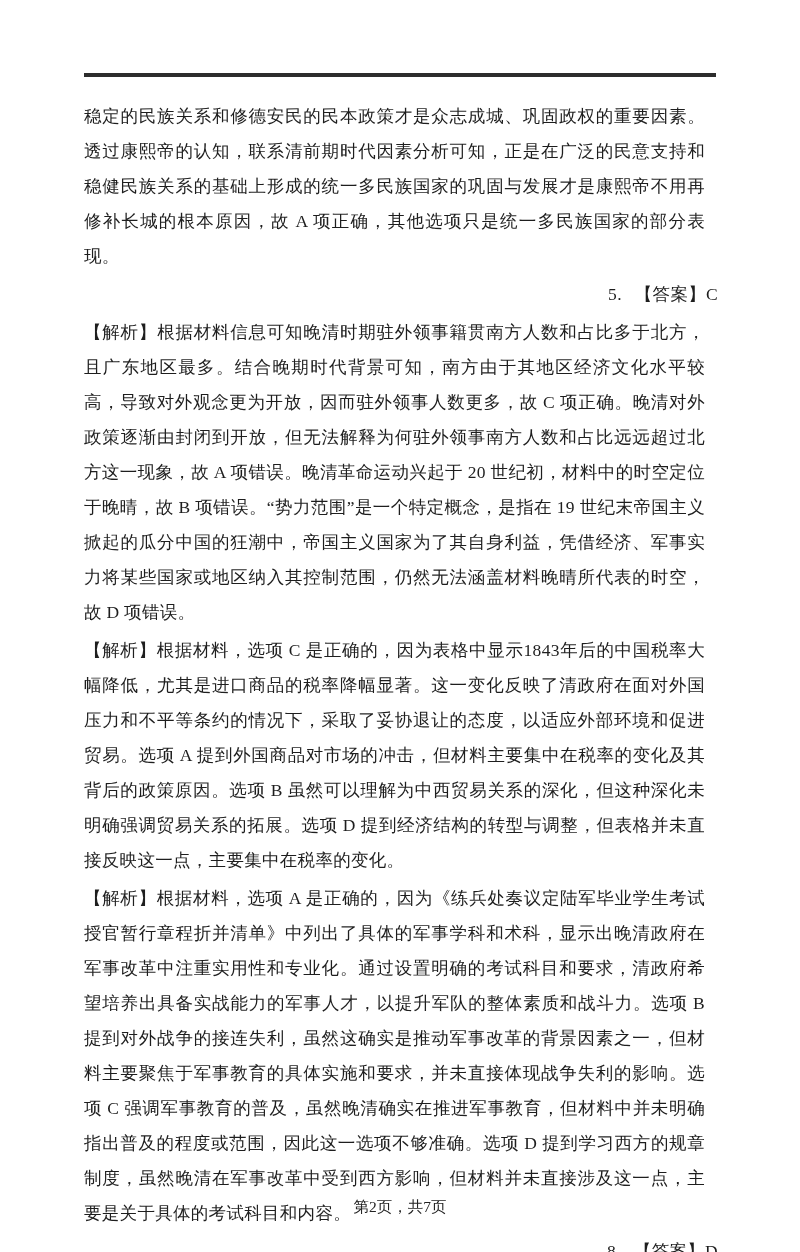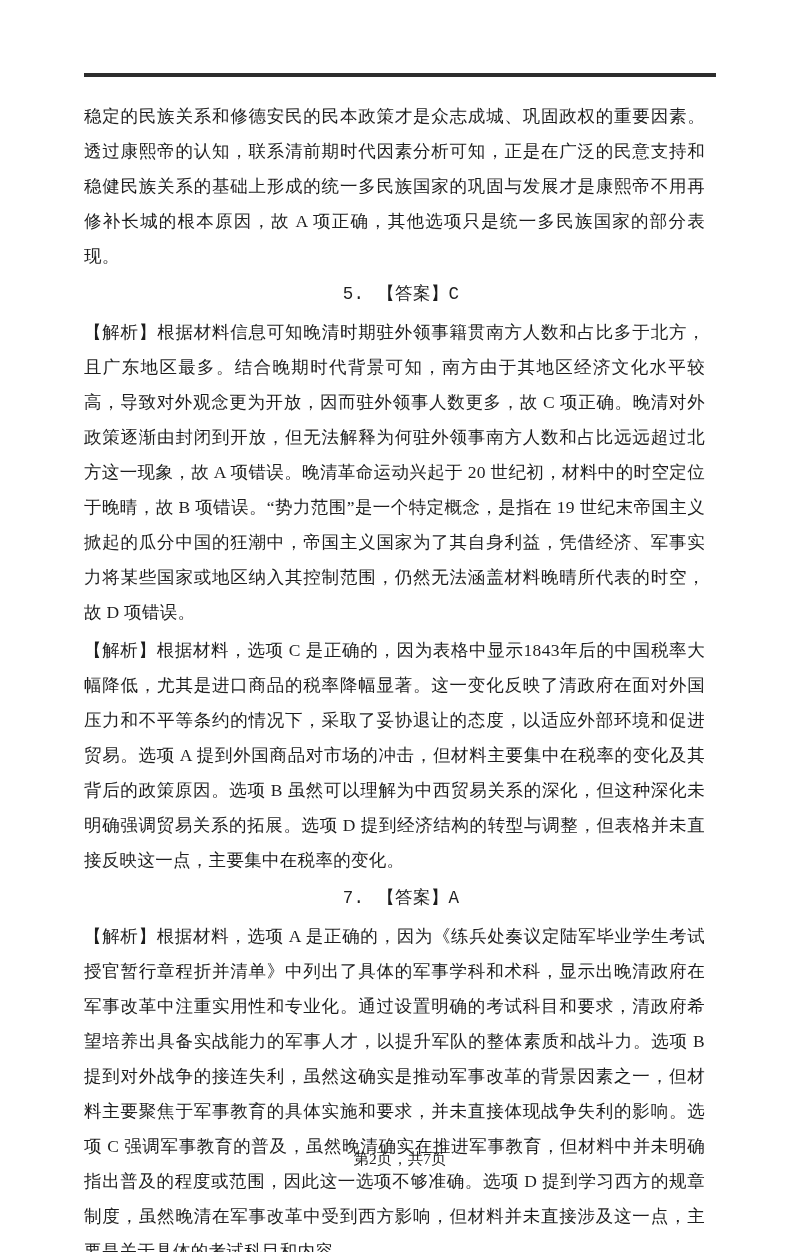--- a/index.html
+++ b/index.html
@@ -30,30 +30,29 @@
     line-height: 35px;
     letter-spacing: 0.3px;
   }
   .para {
     margin: 0 13px 3px 0;
     text-align: justify;
     text-justify: inter-ideograph;
   }
   .item-heading {
     margin: 0 0 3px 0;
-    text-align: center;
+    text-align: right;
     white-space: nowrap;
-    font-family: Liberation Mono, monospace;
   }
   .q-num { margin-right: 13px; }
   .q-num.tight { margin-right: 2px; }
   .footer {
     position: absolute;
     left: 0;
-    top: 1148px;
+    top: 1196px;
     width: 100%;
     text-align: center;
     font-size: 15.5px;
     line-height: 22px;
     color: #222222;
   }
 </style>
 </head>
 <body>
 
@@ -68,21 +67,20 @@
     <section>
       <p class="item-heading"><span class="q-num">5.</span><span>【答案】</span><span>C</span></p>
       <p class="para"><span>【解析】</span><span>根据材料信息可知晚清时期驻外领事籍贯南方人数和占比多于北方，且广东地区最多。结合晚期时代背景可知，南方由于其地区经济文化水平较高，导致对外观念更为开放，因而驻外领事人数更多，故 C 项正确。晚清对外政策逐渐由封闭到开放，但无法解释为何驻外领事南方人数和占比远远超过北方这一现象，故 A 项错误。晚清革命运动兴起于 20 世纪初，材料中的时空定位于晚晴，故 B 项错误。“势力范围”是一个特定概念，是指在 19 世纪末帝国主义掀起的瓜分中国的狂潮中，帝国主义国家为了其自身利益，凭借经济、军事实力将某些国家或地区纳入其控制范围，仍然无法涵盖材料晚晴所代表的时空，故 D 项错误。</span></p>
     </section>
 
     <section>
       <p class="para"><span>【解析】</span><span>根据材料，选项 C 是正确的，因为表格中显示1843年后的中国税率大幅降低，尤其是进口商品的税率降幅显著。这一变化反映了清政府在面对外国压力和不平等条约的情况下，采取了妥协退让的态度，以适应外部环境和促进贸易。选项 A 提到外国商品对市场的冲击，但材料主要集中在税率的变化及其背后的政策原因。选项 B 虽然可以理解为中西贸易关系的深化，但这种深化未明确强调贸易关系的拓展。选项 D 提到经济结构的转型与调整，但表格并未直接反映这一点，主要集中在税率的变化。</span></p>
     </section>
 
     <section>
-      <p class="item-heading"><span class="q-num">7.</span><span>【答案】</span><span>A</span></p>
       <p class="para"><span>【解析】</span><span>根据材料，选项 A 是正确的，因为《练兵处奏议定陆军毕业学生考试授官暂行章程折并清单》中列出了具体的军事学科和术科，显示出晚清政府在军事改革中注重实用性和专业化。通过设置明确的考试科目和要求，清政府希望培养出具备实战能力的军事人才，以提升军队的整体素质和战斗力。选项 B 提到对外战争的接连失利，虽然这确实是推动军事改革的背景因素之一，但材料主要聚焦于军事教育的具体实施和要求，并未直接体现战争失利的影响。选项 C 强调军事教育的普及，虽然晚清确实在推进军事教育，但材料中并未明确指出普及的程度或范围，因此这一选项不够准确。选项 D 提到学习西方的规章制度，虽然晚清在军事改革中受到西方影响，但材料并未直接涉及这一点，主要是关于具体的考试科目和内容。</span></p>
     </section>
 
     <section>
       <p class="item-heading"><span class="q-num">8.</span><span>【答案】</span><span>D</span></p>
     </section>
 
   </div>
 
   <div class="footer">

